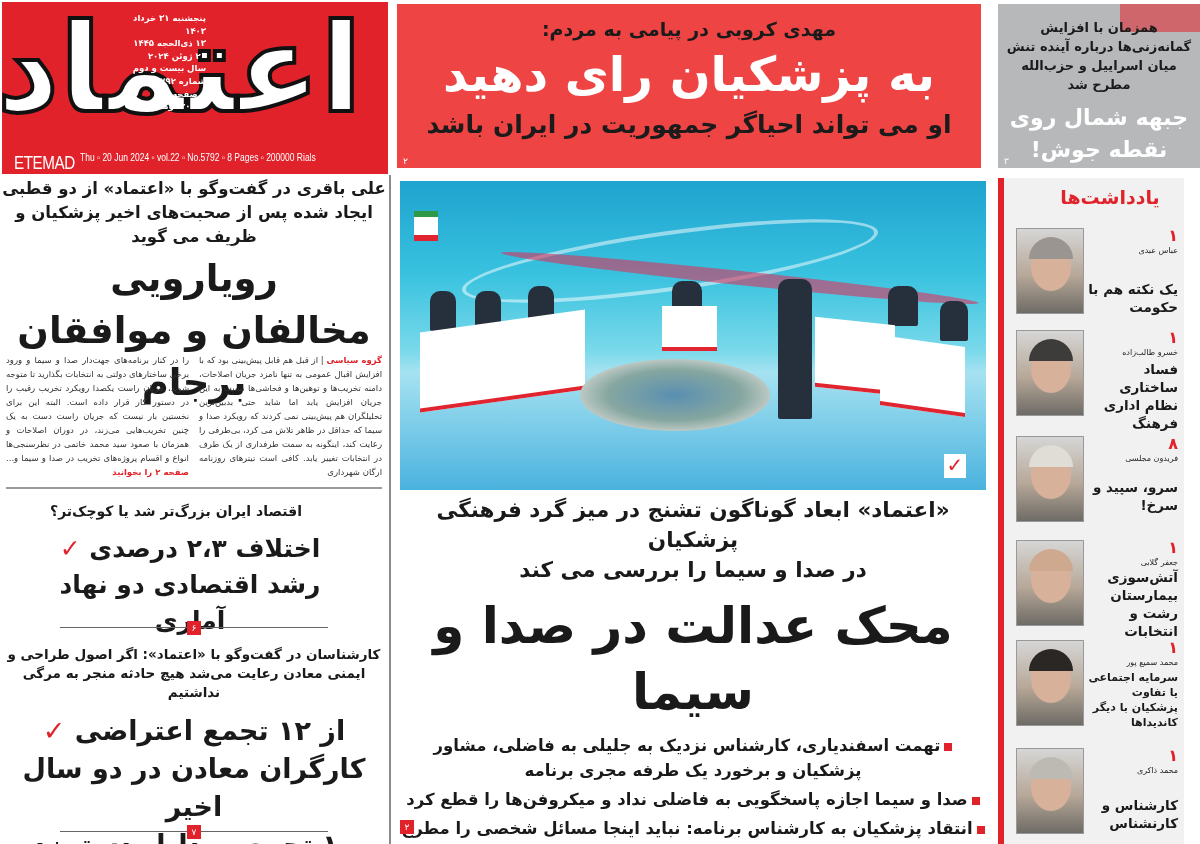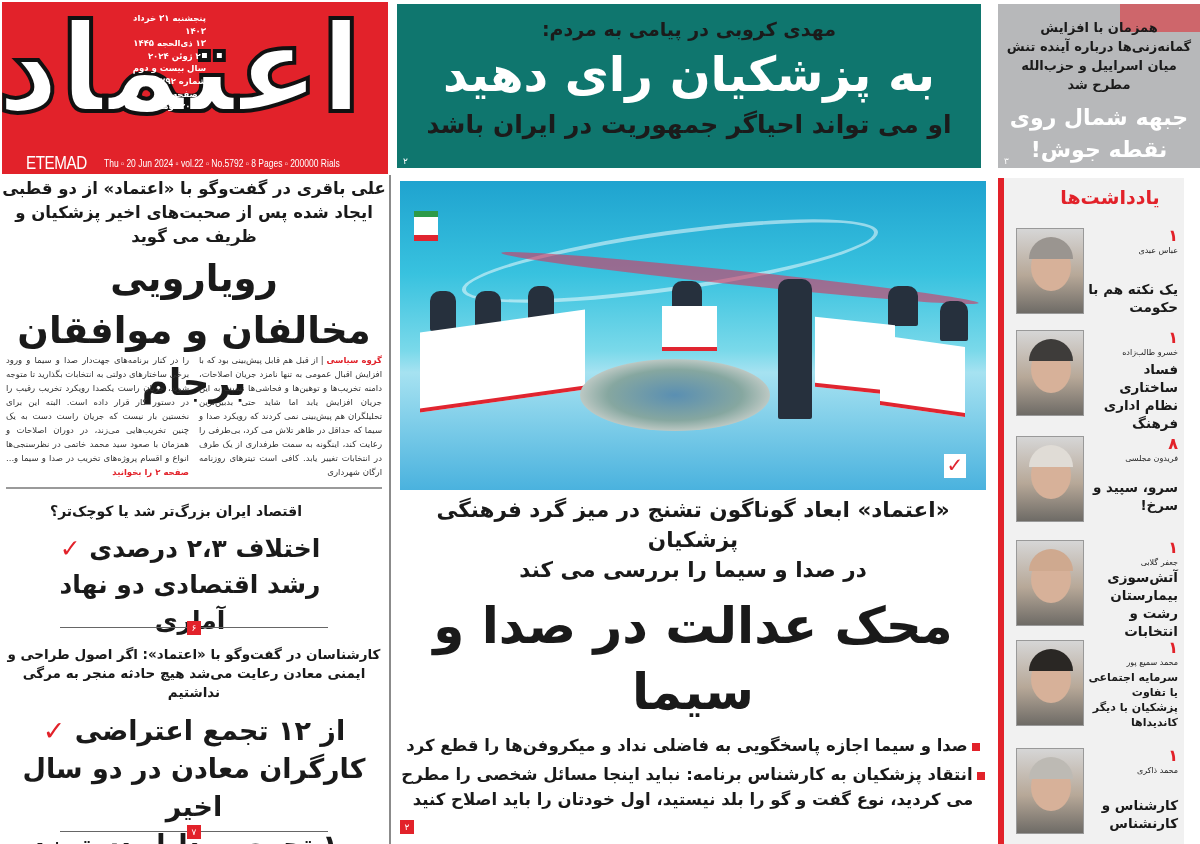--- a/index.html
+++ b/index.html
@@ -3,26 +3,26 @@
 <meta charset="utf-8">
 <style>
   * { box-sizing: border-box; margin: 0; padding: 0; }
   html, body { width: 1200px; height: 844px; overflow: hidden; background: #fff; }
   body { position: relative; font-family: "DejaVu Sans", sans-serif; color: #1a1a1a; direction: rtl; }
 
   
   .masthead { position: absolute; left: 2px; top: 2px; width: 386px; height: 172px; background: #e2222a; overflow: hidden; }
   .logo-text { position: absolute; left: 20px; top: -18px; width: 340px; height: 170px; font-family: "DejaVu Sans", sans-serif; font-weight: bold; font-size: 122px; color: #fff; text-align: center; line-height: 170px; -webkit-text-stroke: 4px #111; letter-spacing: -4px; }
   .mast-info { position: absolute; left: 108px; top: 10px; width: 96px; font-size: 8.5px; line-height: 12.6px; color: #fff; text-align: right; font-weight: bold; }
-  .mast-strip { position: absolute; left: 12px; bottom: 0; width: 386px; height: 22px; direction: ltr; display: flex; align-items: center; padding-left: 12px; gap: 18px; }
+  .mast-strip { position: absolute; left: 0; bottom: 0; width: 386px; height: 22px; direction: ltr; display: flex; padding-left: 12px; gap: 6px; }
   .mast-brand { font-family: "Liberation Sans", sans-serif; font-size: 19px; color: #fff; letter-spacing: -0.5px; transform: scaleX(0.8); transform-origin: left center; width: 70px; }
   .mast-meta { font-family: "Liberation Sans", sans-serif; font-size: 10px; color: #fff; transform: scaleX(0.85); transform-origin: left center; white-space: nowrap; margin-left: -10px; }
 
   
-  .top-box { position: absolute; left: 397px; top: 4px; width: 584px; height: 164px; background: #0f766e; text-align: center; }
+  .top-box { position: absolute; left: 397px; top: 4px; width: 584px; height: 164px; background: #ef4444; text-align: center; }
   .top-box .kicker { font-size: 19px; font-weight: bold; margin-top: 14px; color: #1b1b1b; }
   .top-box .headline { font-size: 48px; font-weight: bold; color: #fff; margin-top: 4px; line-height: 60px; }
   .top-box .sub { font-size: 25px; font-weight: bold; margin-top: 6px; color: #1b1b1b; }
   .pg-num { position: absolute; left: 6px; bottom: 2px; font-size: 9px; color: #fff; }
 
   
   .tr-box { position: absolute; left: 998px; top: 4px; width: 202px; height: 164px; background: #b7b8ba; text-align: center; overflow: hidden; }
   .tr-tag { position: absolute; right: 0; top: 0; width: 80px; height: 28px; background: #e2222a; opacity: 0.55; }
   .tr-box .kicker { position: relative; font-size: 13px; font-weight: bold; margin-top: 14px; line-height: 19px; color: #1b1b1b; padding: 0 6px; }
   .tr-box .headline { position: relative; font-size: 22px; font-weight: bold; color: #fff; margin-top: 8px; line-height: 32px; }
@@ -181,20 +181,21 @@
   <div class="check-mark">✓</div>
 </div>
 
 <div class="center-text">
   <div class="kicker">
     <div>«اعتماد» ابعاد گوناگون تشنج در میز گرد فرهنگی پزشکیان</div>
     <div>در صدا و سیما را بررسی می کند</div>
   </div>
   <div class="head">محک عدالت در صدا و سیما</div>
   <div class="bullets">
+    <div class="bullet"><span class="sq"></span><span>تهمت اسفندیاری، کارشناس نزدیک به جلیلی به فاضلی، مشاور پزشکیان و برخورد یک طرفه مجری برنامه</span></div>
     <div class="bullet"><span class="sq"></span><span>صدا و سیما اجازه پاسخگویی به فاضلی نداد و میکروفن‌ها را قطع کرد</span></div>
     <div class="bullet"><span class="sq"></span><span>انتقاد پزشکیان به کارشناس برنامه: نباید اینجا مسائل شخصی را مطرح می کردید، نوع گفت و گو را بلد نیستید، اول خودتان را باید اصلاح کنید</span></div>
   </div>
 </div>
 <div class="center-pg">۲</div>
 
 <div class="notes">
   <div class="title">یادداشت‌ها</div>
 
   <div class="note" style="top:50px">

